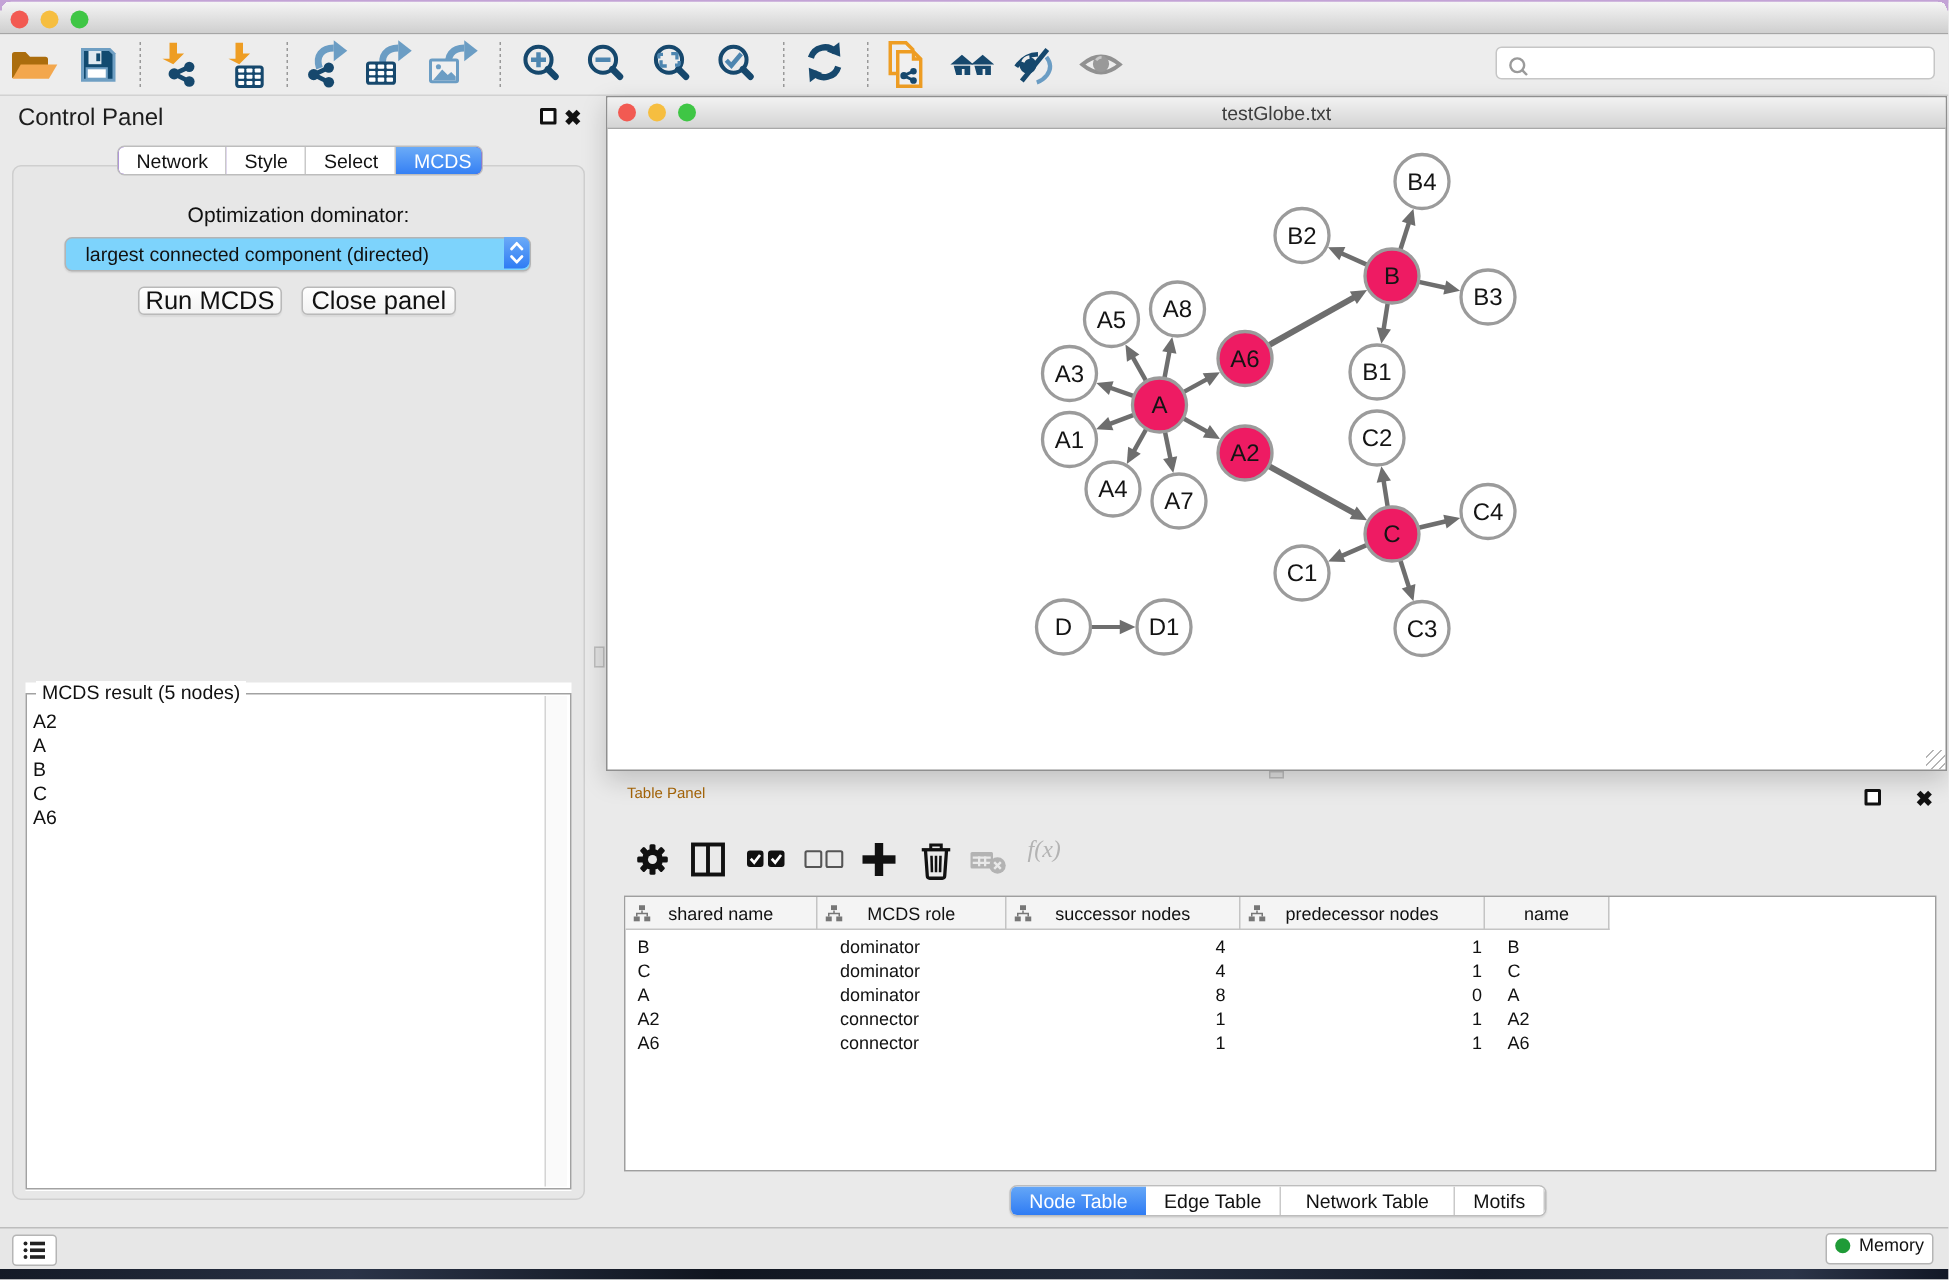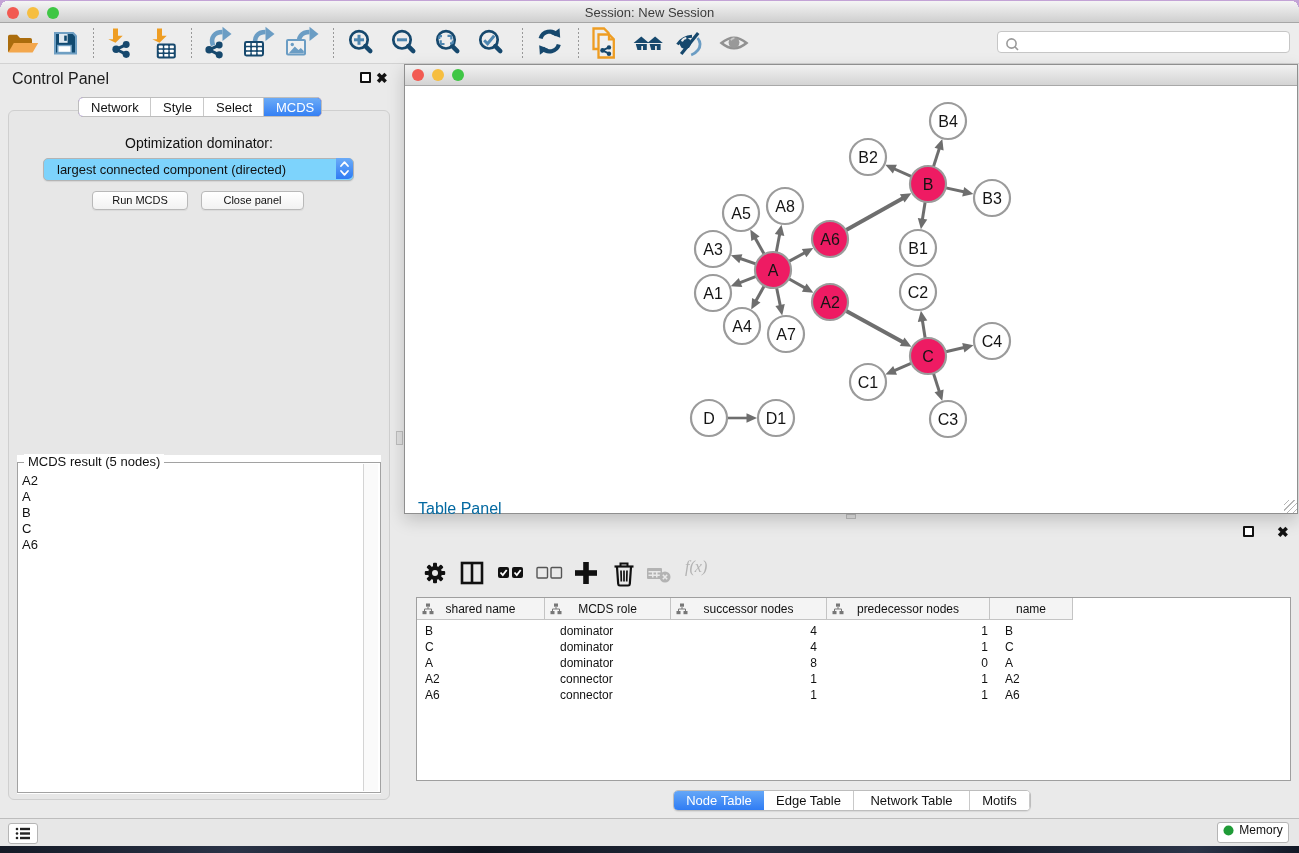--- a/index.html
+++ b/index.html
@@ -28,41 +28,41 @@
 .winbtn-sq { width:11px; height:11px; border:2px solid #111; background:#fff; border-radius:1px; }
 .winbtn-x { font-size:14px; font-weight:bold; color:#111; line-height:11px; }
 #cp-tabs { left:78px; top:97px; height:20px; display:flex; border:1px solid #bdbdbd; border-radius:5px; overflow:hidden; background:#6d28d9; }
 #cp-tabs .tab { font-size:13px; color:#111; padding:0 12px; line-height:19px; text-align:center; border-right:1px solid #c9c9c9; background:#fff; }
 #cp-tabs .tab.sel { background:linear-gradient(#6babf7,#3580f4); color:#fff; border-right:none; }
 #cp-inner { left:8px; top:110px; width:382px; height:690px; background:#e7e7e7; border:1px solid #cfcfcf; border-radius:6px; }
 #opt-label { left:8px; top:135px; width:382px; text-align:center; font-size:14px; color:#111; }
 #dropdown { left:43px; top:158px; width:311px; height:23px; background:#7dd3fc; border:1px solid #b4b4b4; border-radius:5px; box-shadow:0 1px 1px rgba(0,0,0,.08);padding-left:16px; }
 #dropdown .txt { position:absolute; left:13px; top:3px; font-size:13px; color:#111; }
 #dropdown .step { position:absolute; right:0px; top:-1px; width:17px; height:21px; background:linear-gradient(#6babf7,#2f7cf4); border-radius:0 5px 5px 0; }
-.btn { position:absolute; height:19px; background:linear-gradient(#ffffff,#f2f2f2); border:1px solid #b9b9b9; border-radius:4px; font-size:11px; color:#111; text-align:center; line-height:17px; box-shadow:0 1px 1px rgba(0,0,0,.06); }
+.btn { position:absolute; height:19px; background:linear-gradient(#ffffff,#f2f2f2); border:1px solid #b9b9b9; border-radius:4px; font-size:17px; color:#111; text-align:center; line-height:17px; box-shadow:0 1px 1px rgba(0,0,0,.06); }
 
 #result-box { left:17px; top:455px; width:364px; height:339px; background:#fff; }
 #result-border { position:absolute; left:0px; top:7px; width:364px; height:331px; border:1px solid #a2a2a2; }
 #result-title { left:24px; top:454px; font-size:13px; color:#111; background:#fff; padding:0 4px; }
 #result-scroll { position:absolute; right:3px; top:9px; width:15px; height:327px; background:#fafafa; border-left:1px solid #d4d4d4; }
 .ritem { position:absolute; left:5px; font-size:13px; color:#111; }
 
 
 #netwin { left:404px; top:64px; width:894px; height:450px; background:#fff; border:1px solid #8f8f8f; box-shadow:0 6px 16px rgba(0,0,0,.18); }
 #netwin-tb { position:absolute; left:0; top:0; width:100%; height:21px; background:linear-gradient(#f2f2f2,#d4d4d4); border-bottom:1px solid #a8a8a8; }
 #netwin-tb .tl { position:absolute; top:4px; width:12px; height:12px; border-radius:50%; }
 #netwin-tb .title { position:absolute; left:0; right:0; top:3px; text-align:center; font-size:13px; color:#3c3c3c; }
 #grip { position:absolute; right:0; bottom:0; width:13px; height:13px;
   background:repeating-linear-gradient(135deg, transparent 0 3px, #b5b5b5 3px 4px); }
 
 
 .handle { background:#e0e0e0; border:1px solid #bdbdbd; }
 
 
-#tp-title { left:418px; top:500px; font-size:16px; color:#0369a1; }
+#tp-title { left:418px; top:524px; font-size:10px; color:#a16207; }
 #tp-toolbar { left:417px; top:556px; width:874px; height:34px; }
 #table { left:416px; top:597px; width:875px; height:184px; background:#fff; border:1px solid #9f9f9f; }
 #thead { position:absolute; left:0; top:0; height:22px; width:656px; background:#f4f4f4; border-bottom:1px solid #c4c4c4; }
 .th { position:absolute; top:0; height:22px; border-right:1px solid #c4c4c4; font-size:12px; color:#111; text-align:center; line-height:22px; }
 .th svg { position:absolute; left:5px; top:5px; }
 .td { position:absolute; font-size:12px; color:#111; height:16px; line-height:16px; }
 
 
 #btabs { left:673px; top:790px; height:21px; display:flex; border:1px solid #bdbdbd; border-radius:5px; overflow:hidden; background:#fff; box-shadow:0 1px 1px rgba(0,0,0,.08); }
 #btabs .tab { font-size:13px; color:#111; line-height:20px; text-align:center; border-right:1px solid #c9c9c9; background:#fff; }
@@ -74,21 +74,20 @@
 #membtn { position:absolute; right:10px; top:3px; width:72px; height:21px; background:#fff; border:1px solid #b5b5b5; border-radius:3px; font-size:12px; color:#111; }
 #wallpaper { left:0; top:846px; width:1299px; height:7px; background:linear-gradient(90deg,#141a26,#2a3347 18%,#10151f 37%,#232c3d 58%,#171e2c 76%,#2b3448 92%,#121826); }
 </style>
 </head>
 <body>
 <div class="abs" id="desktop-top"></div>
 <div class="abs" id="titlebar">
   <div class="tl" style="left:7px;background:#f25a52;"></div>
   <div class="tl" style="left:27px;background:#f6be40;"></div>
   <div class="tl" style="left:47px;background:#3fc645;"></div>
-  <div class="title">Session: New Session</div>
 </div>
 <div class="abs" id="corner-l"></div>
 <div class="abs" id="corner-r"></div>
 
 <div class="abs" id="toolbar">
 <div class="ticon" style="left:4px;"><svg width="36" height="36" viewBox="0 0 36 36">
         <path d="M4 27 V11.5 q0 -1.8 1.8 -1.8 h7.2 l3 3.2 h10.2 q1.8 0 1.8 1.8 v4 z" fill="#ab6d0d"></path>
         <path d="M4.3 27.5 L9.8 18 h24.4 L28.6 27.5 z" fill="#f3a74d"></path>
       </svg></div>
   <div class="ticon" style="left:45px;"><svg width="36" height="36" viewBox="0 0 36 36">
@@ -255,20 +254,21 @@
 <div class="abs" id="result-title">MCDS result (5 nodes)</div>
 
 <div class="abs handle" style="left:396px;top:431px;width:7px;height:14px;"></div>
 <div class="abs handle" style="left:846px;top:514px;width:10px;height:5px;"></div>
 
 <div class="abs" id="netwin">
   <div id="netwin-tb">
     <div class="tl" style="left:7px;background:#f25a52;"></div>
     <div class="tl" style="left:27px;background:#f6be40;"></div>
     <div class="tl" style="left:47px;background:#3fc645;"></div>
+    <div class="title">testGlobe.txt</div>
   </div>
   <svg id="graph" width="892" height="426" viewBox="0 0 892 426" style="position:absolute;left:0;top:22px;" font-family="&quot;Liberation Sans&quot;,sans-serif">
 <line x1="353.1" y1="188.7" x2="330.6" y2="197.3" stroke="#6e6e6e" stroke-width="3.0"></line>
 <polygon points="325.7,199.2 333.8,191.0 337.3,199.9" fill="#6e6e6e"></polygon>
 <line x1="352.9" y1="177.7" x2="330.9" y2="170.0" stroke="#6e6e6e" stroke-width="3.0"></line>
 <polygon points="325.9,168.3 337.4,167.2 334.3,176.3" fill="#6e6e6e"></polygon>
 <line x1="360.2" y1="169.0" x2="347.9" y2="147.1" stroke="#6e6e6e" stroke-width="3.0"></line>
 <polygon points="345.3,142.6 354.6,149.4 346.3,154.1" fill="#6e6e6e"></polygon>
 <line x1="370.9" y1="167.3" x2="375.5" y2="142.8" stroke="#6e6e6e" stroke-width="3.0"></line>
 <polygon points="376.5,137.7 379.3,148.9 369.8,147.1" fill="#6e6e6e"></polygon>

